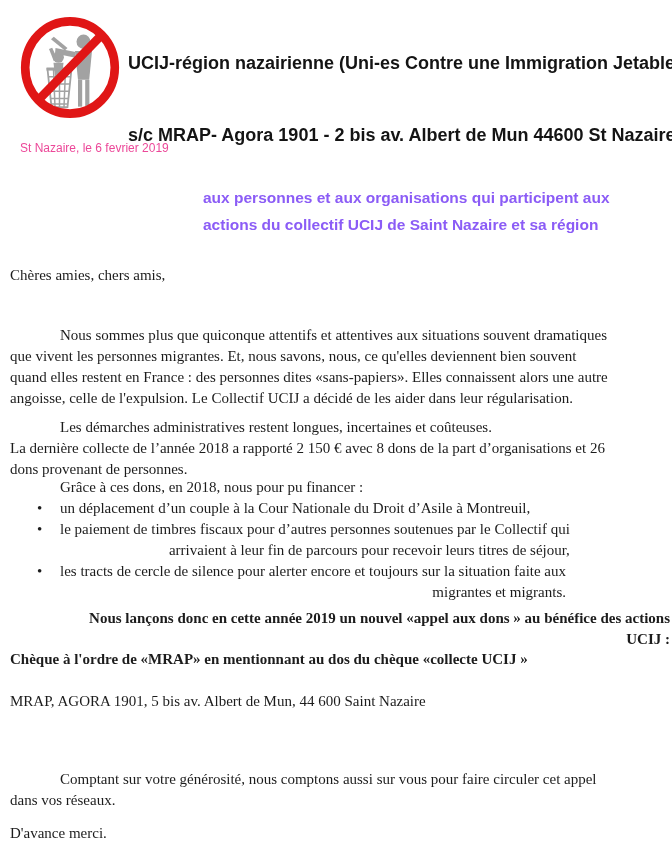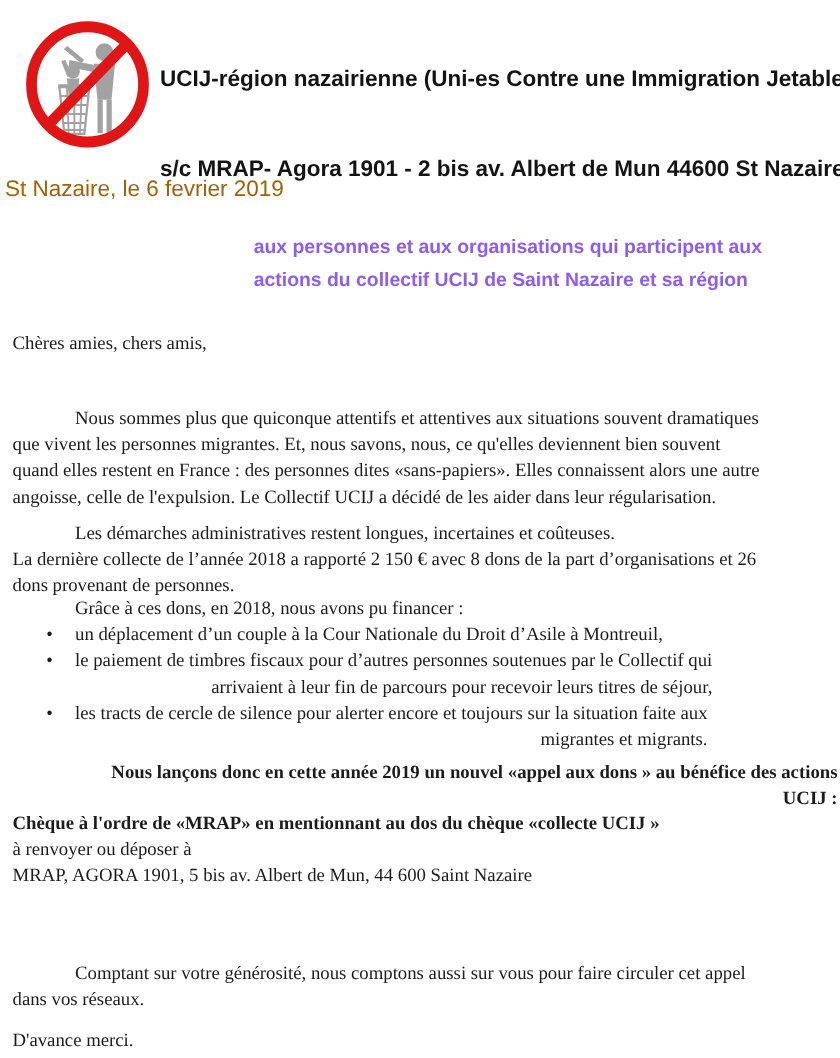--- a/index.html
+++ b/index.html
@@ -16,21 +16,21 @@
 
   .logo{left:20px;top:16px;width:100px;height:103px;}
   .logo svg{display:block;width:100%;height:100%;}
   .ring{stroke:var(--ring-red,#e01616);fill:none;}
   .slash{stroke:var(--ring-red,#e01616);}
   .figure{fill:var(--figure-gray,#a2a2a2);}
   .wire{stroke:var(--figure-gray,#a2a2a2);fill:none;}
 
   .org{left:128px;top:3px;font-family:"Liberation Sans",sans-serif;font-weight:bold;
        font-size:18px;line-height:24px;color:#141414;}
-  .date{left:4px;top:141px;font-family:"Liberation Sans",sans-serif;font-size:18px;color:#a16207;}
+  .date{left:20px;top:141px;font-family:"Liberation Sans",sans-serif;font-size:12px;color:#ec4899;}
   .addressee{left:203px;top:184px;font-family:"Liberation Sans",sans-serif;font-weight:bold;
              font-size:15.5px;line-height:27px;color:#8b5cf6;}
   .salutation{top:265px;}
   .intro{top:325px;}
   .demarches{top:417px;}
   .collecte{top:438px;}
   .grace{top:477px;}
   .bullet-row{left:37px;display:flex;}
   .b1{top:498px;}
   .b2{top:519px;}
@@ -98,21 +98,21 @@
   <div class="abs bodyl serif15 intro ws indent">Nous sommes plus que quiconque attentifs et attentives aux situations souvent dramatiques
 que vivent les personnes migrantes. Et, nous savons, nous, ce qu'elles deviennent bien souvent
 quand elles restent en France : des personnes dites «sans-papiers». Elles connaissent alors une autre
 angoisse, celle de l'expulsion. Le Collectif UCIJ a décidé de les aider dans leur régularisation.</div>
 
   <div class="abs bodyl serif15 demarches ws indent">Les démarches administratives restent longues, incertaines et coûteuses.</div>
 
   <div class="abs bodyl serif15 collecte ws">La dernière collecte de l’année 2018 a rapporté 2 150 € avec 8 dons de la part d’organisations et 26
 dons provenant de personnes.</div>
 
-  <div class="abs bodyl serif15 grace ws indent">Grâce à ces dons, en 2018, nous avons pu financer :</div>
+  <div class="abs bodyl serif15 grace ws indent">Grâce à ces dons, en 2018, nous pour pu financer :</div>
 
   <div class="abs serif15 bullet-row b1">
     <span class="marker">•</span>
     <span class="bullet-text ws">un déplacement d’un couple à la Cour Nationale du Droit d’Asile à Montreuil,</span>
   </div>
   <div class="abs serif15 bullet-row b2">
     <span class="marker">•</span>
     <span class="bullet-text ws">le paiement de timbres fiscaux pour d’autres personnes soutenues par le Collectif qui
 arrivaient à leur fin de parcours pour recevoir leurs titres de séjour,</span>
   </div>
@@ -120,21 +120,20 @@
     <span class="marker">•</span>
     <span class="bullet-text ws">les tracts de cercle de silence pour alerter encore et toujours sur la situation faite aux
 migrantes et migrants.</span>
   </div>
 
   <div class="abs bodyl serif15 appeal ws bold">Nous lançons donc en cette année 2019 un nouvel «appel aux dons » au bénéfice des actions
 UCIJ :</div>
 
   <div class="abs serif15 centerline cheque ws bold">Chèque à l'ordre de «MRAP» en mentionnant au dos du chèque «collecte UCIJ »</div>
 
-  <div class="abs serif15 centerline renvoyer ws">à renvoyer ou déposer à</div>
 
   <div class="abs serif15 centerline sendaddr ws">MRAP, AGORA 1901, 5 bis av. Albert de Mun, 44 600 Saint Nazaire</div>
 
 
   <div class="abs bodyl serif15 share ws indent">Comptant sur votre générosité, nous comptons aussi sur vous pour faire circuler cet appel
 dans vos réseaux.</div>
 
   <div class="abs bodyl serif15 closing ws">D'avance merci.</div>
 
 </div>

